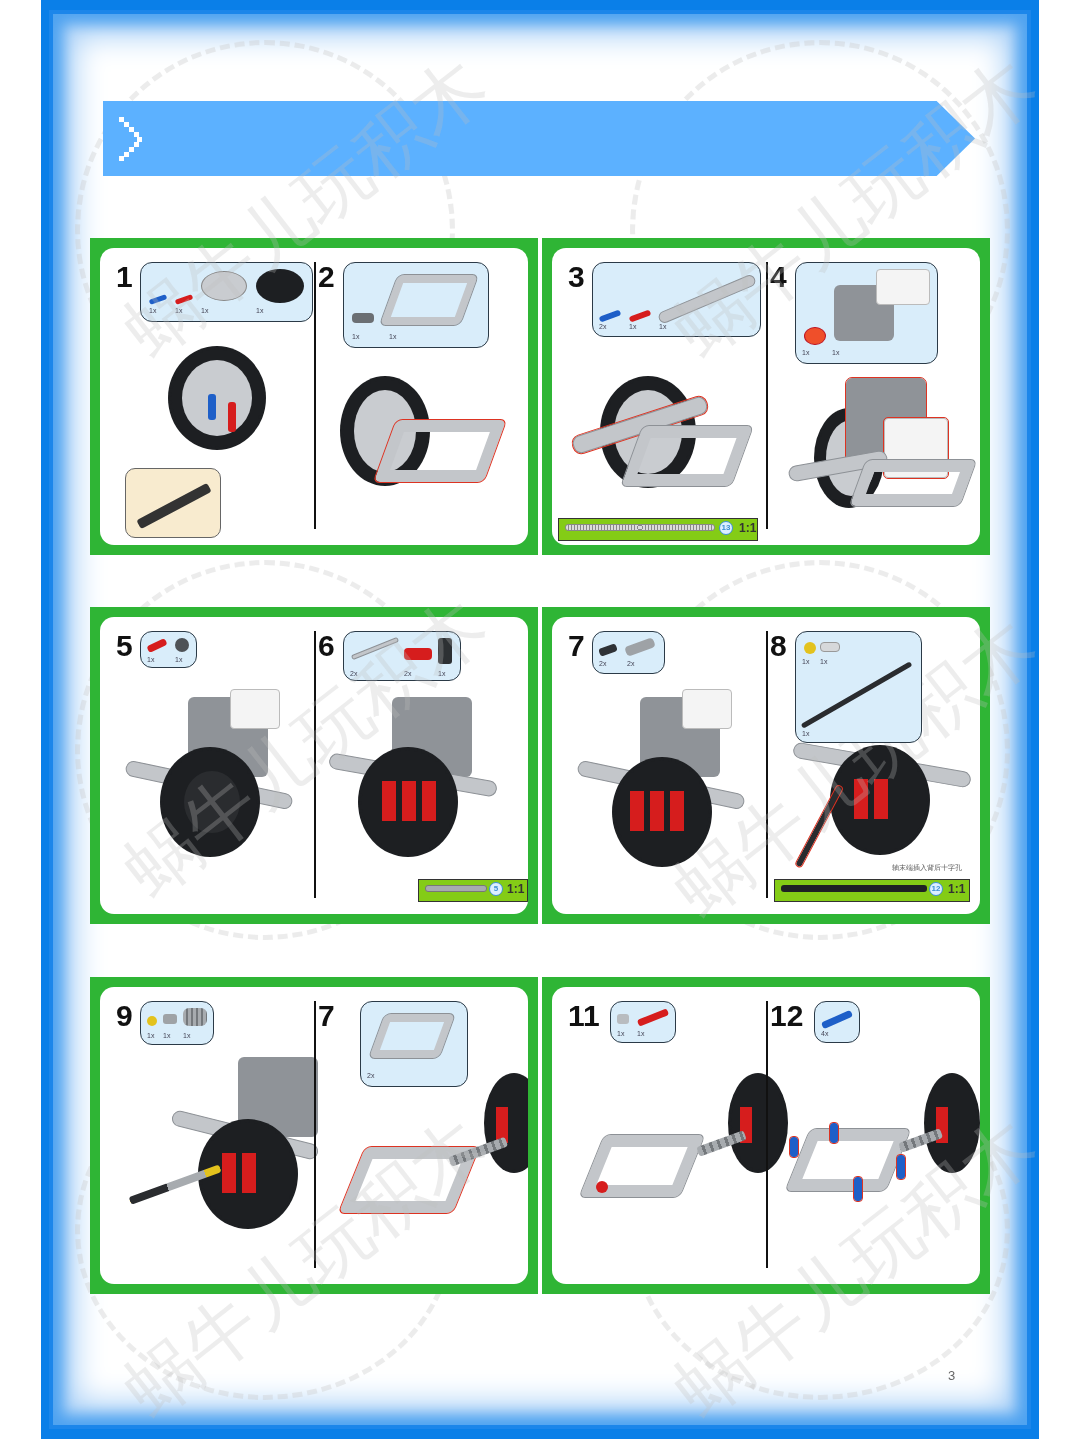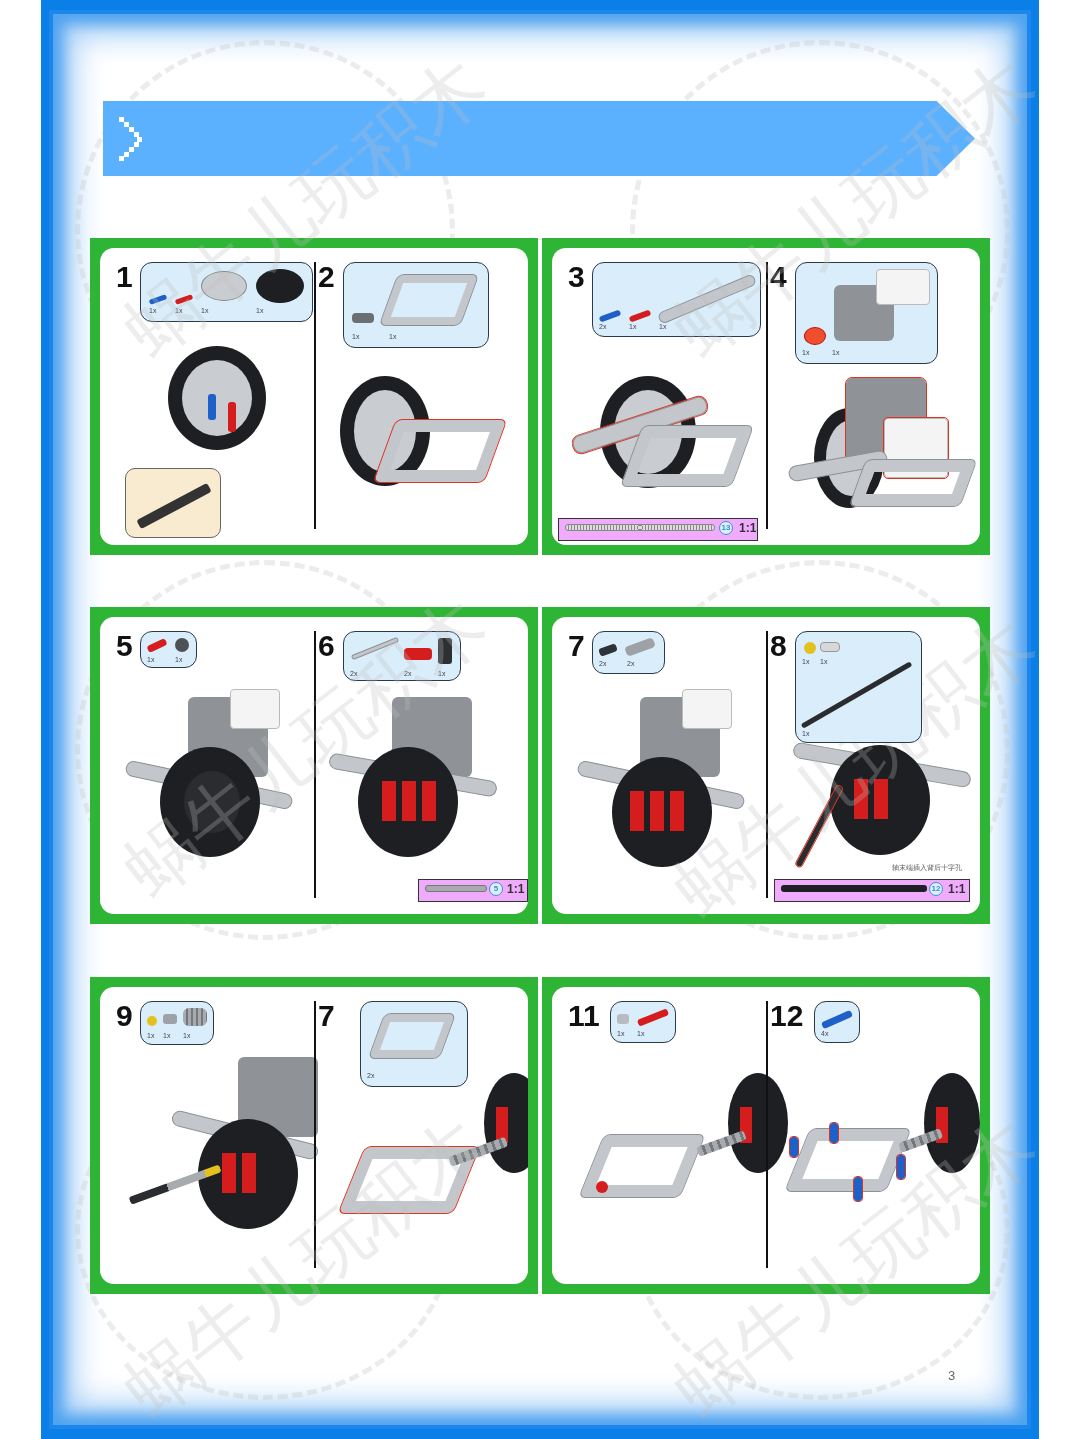--- a/index.html
+++ b/index.html
@@ -61,21 +61,21 @@
     position: absolute; font-size: 30px; font-weight: bold; color: #111;
     font-family: "Liberation Sans", sans-serif;
   }
   .parts-box {
     position: absolute; background: #d9edfa; border: 1.5px solid #2b3a47; border-radius: 12px;
   }
   .qty {
     position: absolute; font-size: 7px; color: #445; font-family: "Liberation Sans", sans-serif;
   }
   .scale-box {
-    position: absolute; border: 1.5px solid #333; background: #f0abfc; height: 23px;
+    position: absolute; border: 1.5px solid #333; background: #84cc16; height: 23px;
   }
   .scale-bar { position: absolute; left: 6px; top: 5px; height: 7px; border-radius: 3px; }
   .scale-circle {
     position: absolute; top: 2px; width: 14px; height: 14px; border-radius: 50%;
     border: 1.5px solid #3e8fd4; background: #dcefff; font-size: 8px; color: #3e8fd4;
     text-align: center; line-height: 12px; font-weight: bold;
   }
   .scale-label { position: absolute; top: 2px; font-size: 12px; font-weight: bold; color: #333; }
   .caption { position: absolute; font-size: 7px; color: #555; }
   .page-number { position: absolute; left: 948px; top: 1368px; font-size: 13px; color: #666; }

